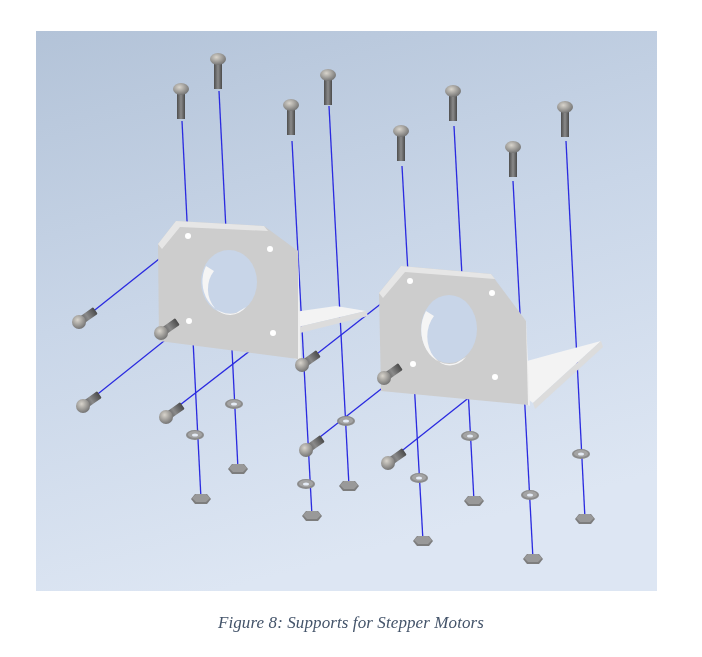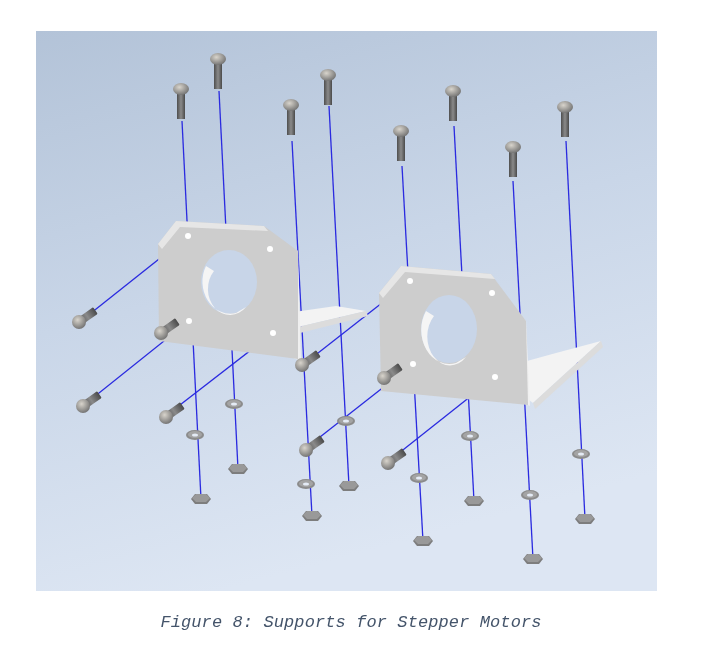--- a/index.html
+++ b/index.html
@@ -1,21 +1,21 @@
 <!DOCTYPE html>
 <html><head>
 <meta charset="utf-8">
 <style>
   html, body { margin: 0; padding: 0; background: #ffffff; }
   body { width: 702px; height: 657px; position: relative; overflow: hidden; font-family: "Liberation Sans", sans-serif; }
   .figure { position: absolute; left: 36px; top: 31px; width: 621px; height: 560px; }
   .figure svg { display: block; width: 621px; height: 560px; }
   .caption {
     position: absolute; left: 0; width: 702px; top: 613px; text-align: center;
-    font-family: Liberation Mono, monospace; font-style: italic; font-size: 17px;
+    font-family: Liberation Serif, serif; font-style: italic; font-size: 17px;
     color: #44546a; letter-spacing: 0.1px;
   }
 </style>
 </head>
 <body>
 
 <div class="figure">
   <svg viewBox="0 0 621 560" xmlns="http://www.w3.org/2000/svg">
     <defs>
       <linearGradient id="bg" x1="0" y1="0" x2="0.3" y2="1">

